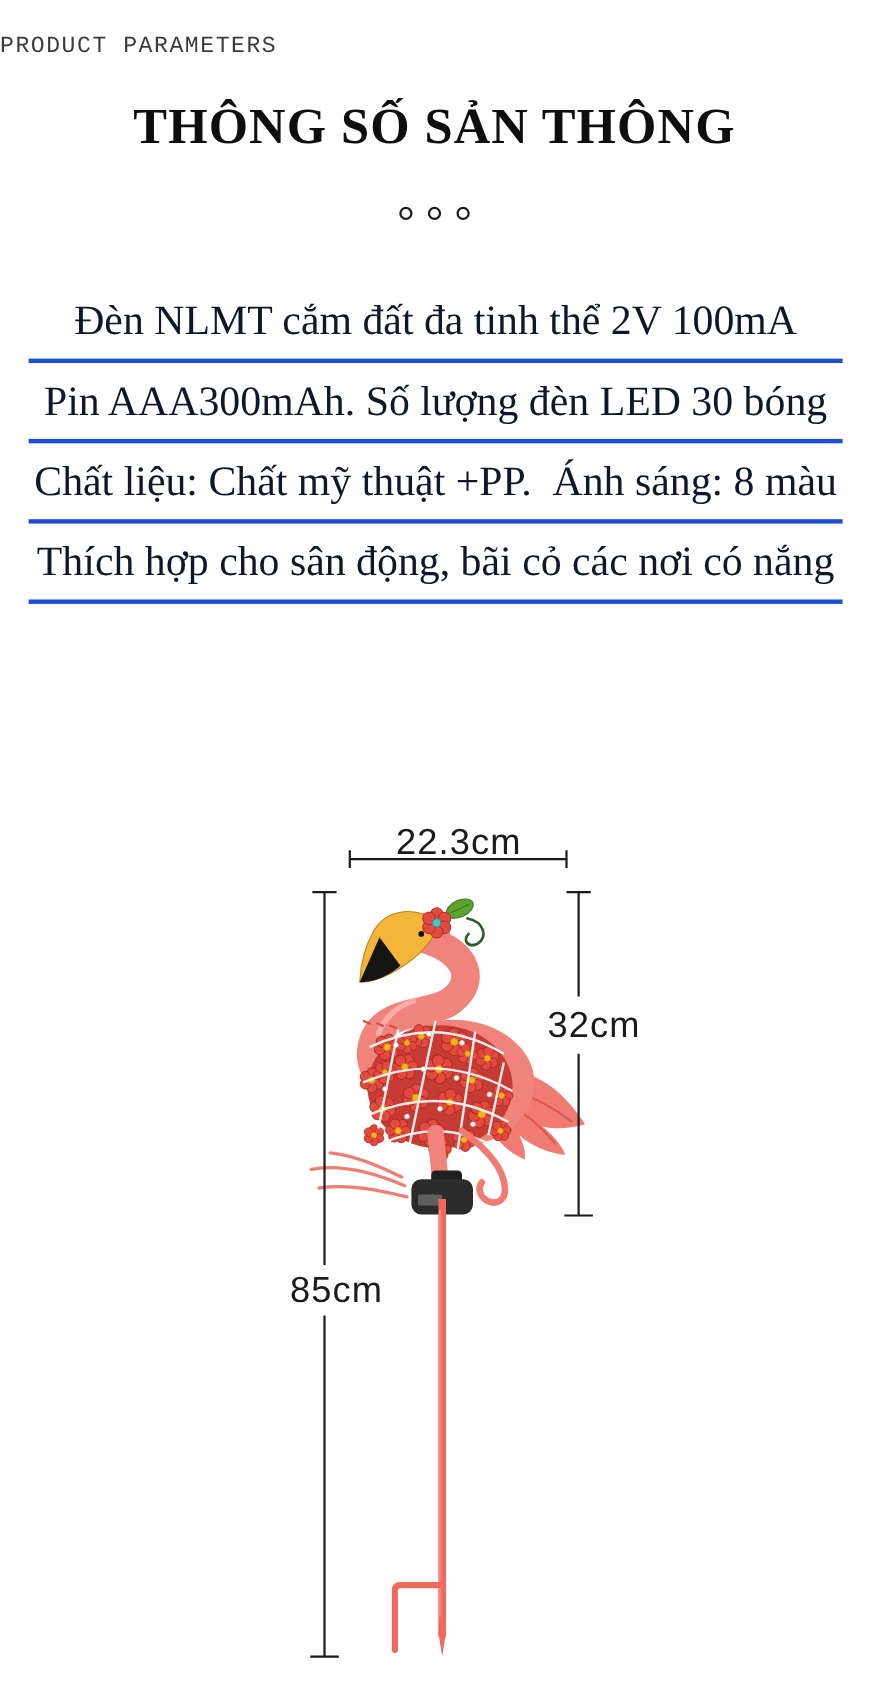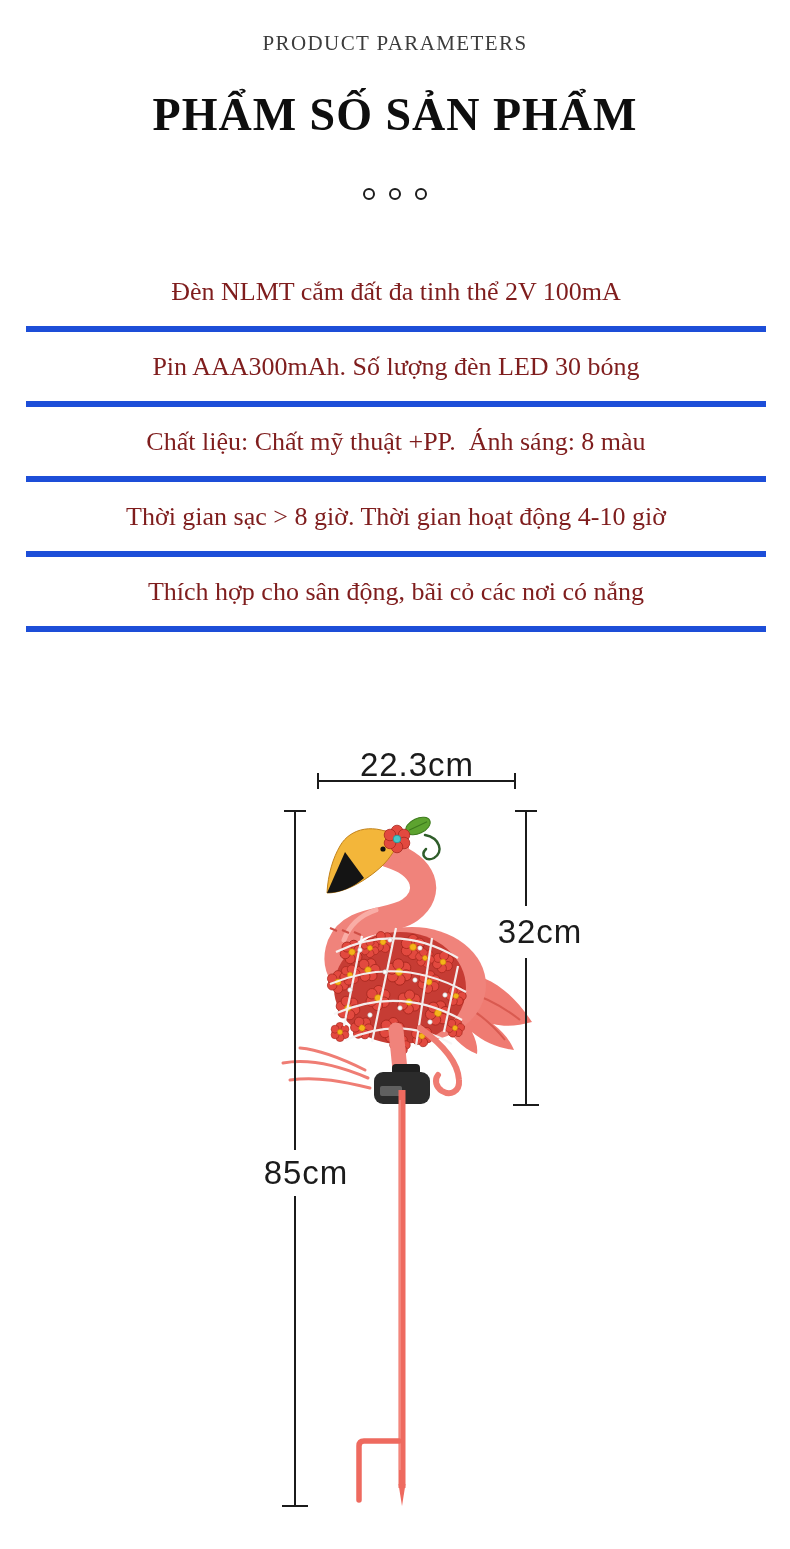--- a/index.html
+++ b/index.html
@@ -6,22 +6,21 @@
   .page{
     position:relative;
     width:790px;height:1549px;
     background:#ffffff;
     overflow:hidden;
     font-family:"Liberation Serif", serif;
   }
   
   .eyebrow{
     position:absolute;top:31px;left:0;width:100%;
-    text-align:center;
-    font-family:Liberation Serif, serif;
+    font-family:Liberation Mono, monospace;
     font-size:21px;letter-spacing:1.4px;
     color:#3c3c3c;
   }
   .main-title{
     position:absolute;top:88px;left:0;width:100%;
     text-align:center;
     font-family:"Liberation Serif", serif;
     font-weight:bold;
     font-size:46px;letter-spacing:1px;
     color:#0e0e0e;
@@ -34,54 +33,53 @@
     width:8px;height:8px;border-radius:50%;
     border:2px solid #1c1c1c;background:transparent;
     display:block;
   }
   
   .spec-list{
     position:absolute;top:257px;left:26px;width:740px;
   }
   .spec-row{
     height:69px;
-    border-bottom:6px solid #1d4ed8;
+    border-bottom:4px solid #1d4ed8;
     display:flex;align-items:center;justify-content:center;
-    font-size:26px;color:#7f1d1d;
+    font-size:38px;color:#0f172a;
     white-space:pre;
     overflow:visible;
   }
   
   .diagram{
     position:absolute;left:0;top:730px;width:790px;height:800px;
   }
   .dim-label{
     font-family:"Liberation Sans", sans-serif;
     font-size:33px;fill:#1b1b1b;letter-spacing:1px;
   }
 </style>
 </head>
 <body>
 
 <div class="page">
 
   <div class="eyebrow">PRODUCT PARAMETERS</div>
-  <div class="main-title">PHẨM SỐ SẢN PHẨM</div>
+  <div class="main-title">THÔNG SỐ SẢN THÔNG</div>
 
   <div class="dots">
     <span></span>
     <span></span>
     <span></span>
   </div>
 
   <div class="spec-list">
     <div class="spec-row">Đèn NLMT cắm đất đa tinh thể 2V 100mA</div>
     <div class="spec-row">Pin AAA300mAh. Số lượng đèn LED 30 bóng</div>
     <div class="spec-row">Chất liệu: Chất mỹ thuật +PP.  Ánh sáng: 8 màu</div>
-    <div class="spec-row">Thời gian sạc &gt; 8 giờ. Thời gian hoạt động 4-10 giờ</div>
     <div class="spec-row">Thích hợp cho sân động, bãi cỏ các nơi có nắng</div>
   </div>
 
   <svg class="diagram" viewBox="0 730 790 800">
     <defs>
       <g id="flw">
         <g fill="#e2493f" stroke="#a8281f" stroke-width="0.8">
           <circle cx="0" cy="-7" r="5"></circle>
           <circle cx="6.1" cy="-3.5" r="5"></circle>
           <circle cx="6.1" cy="3.5" r="5"></circle>

